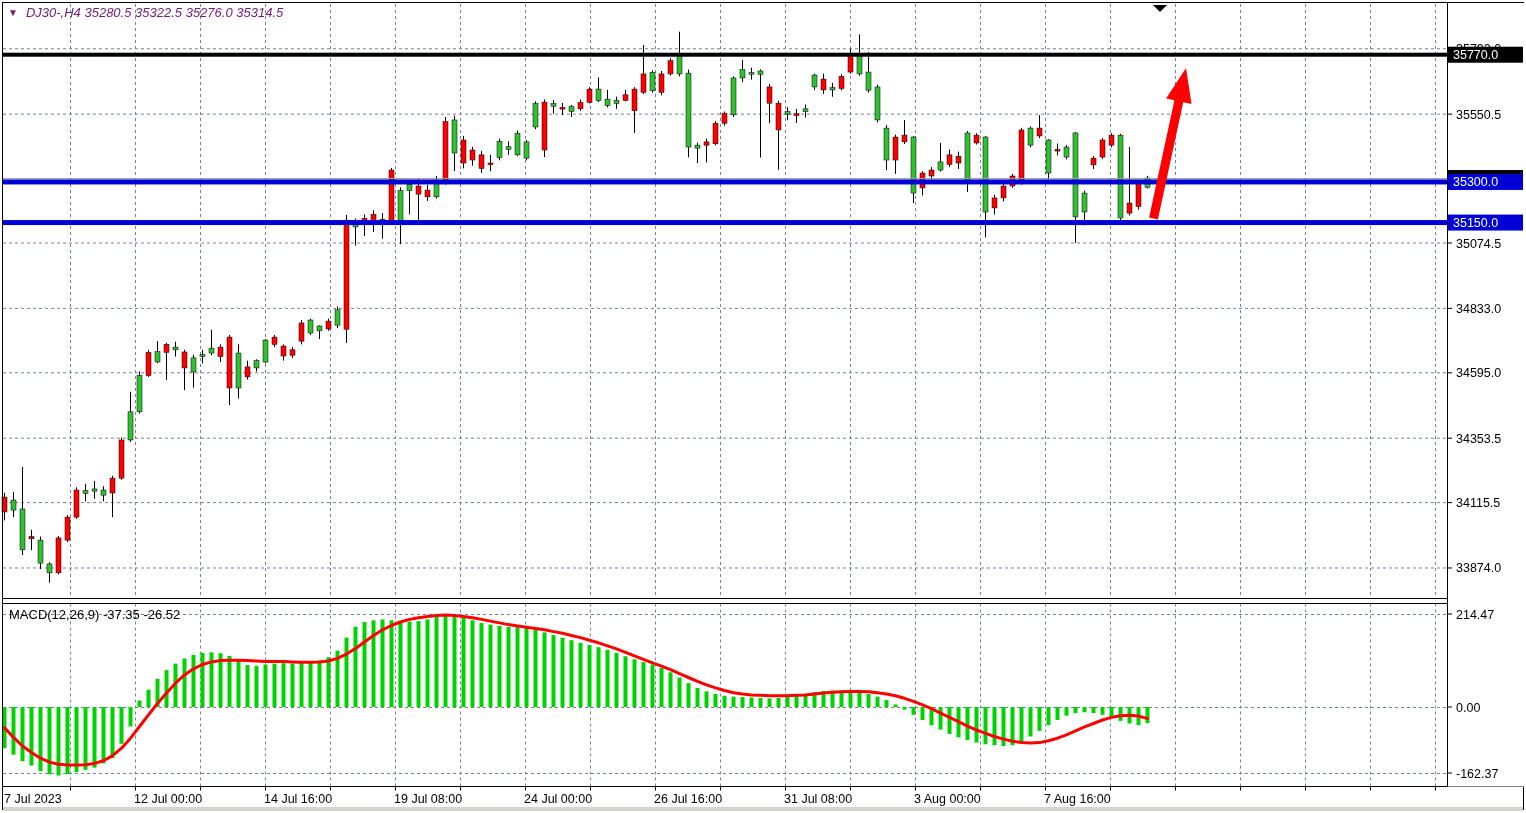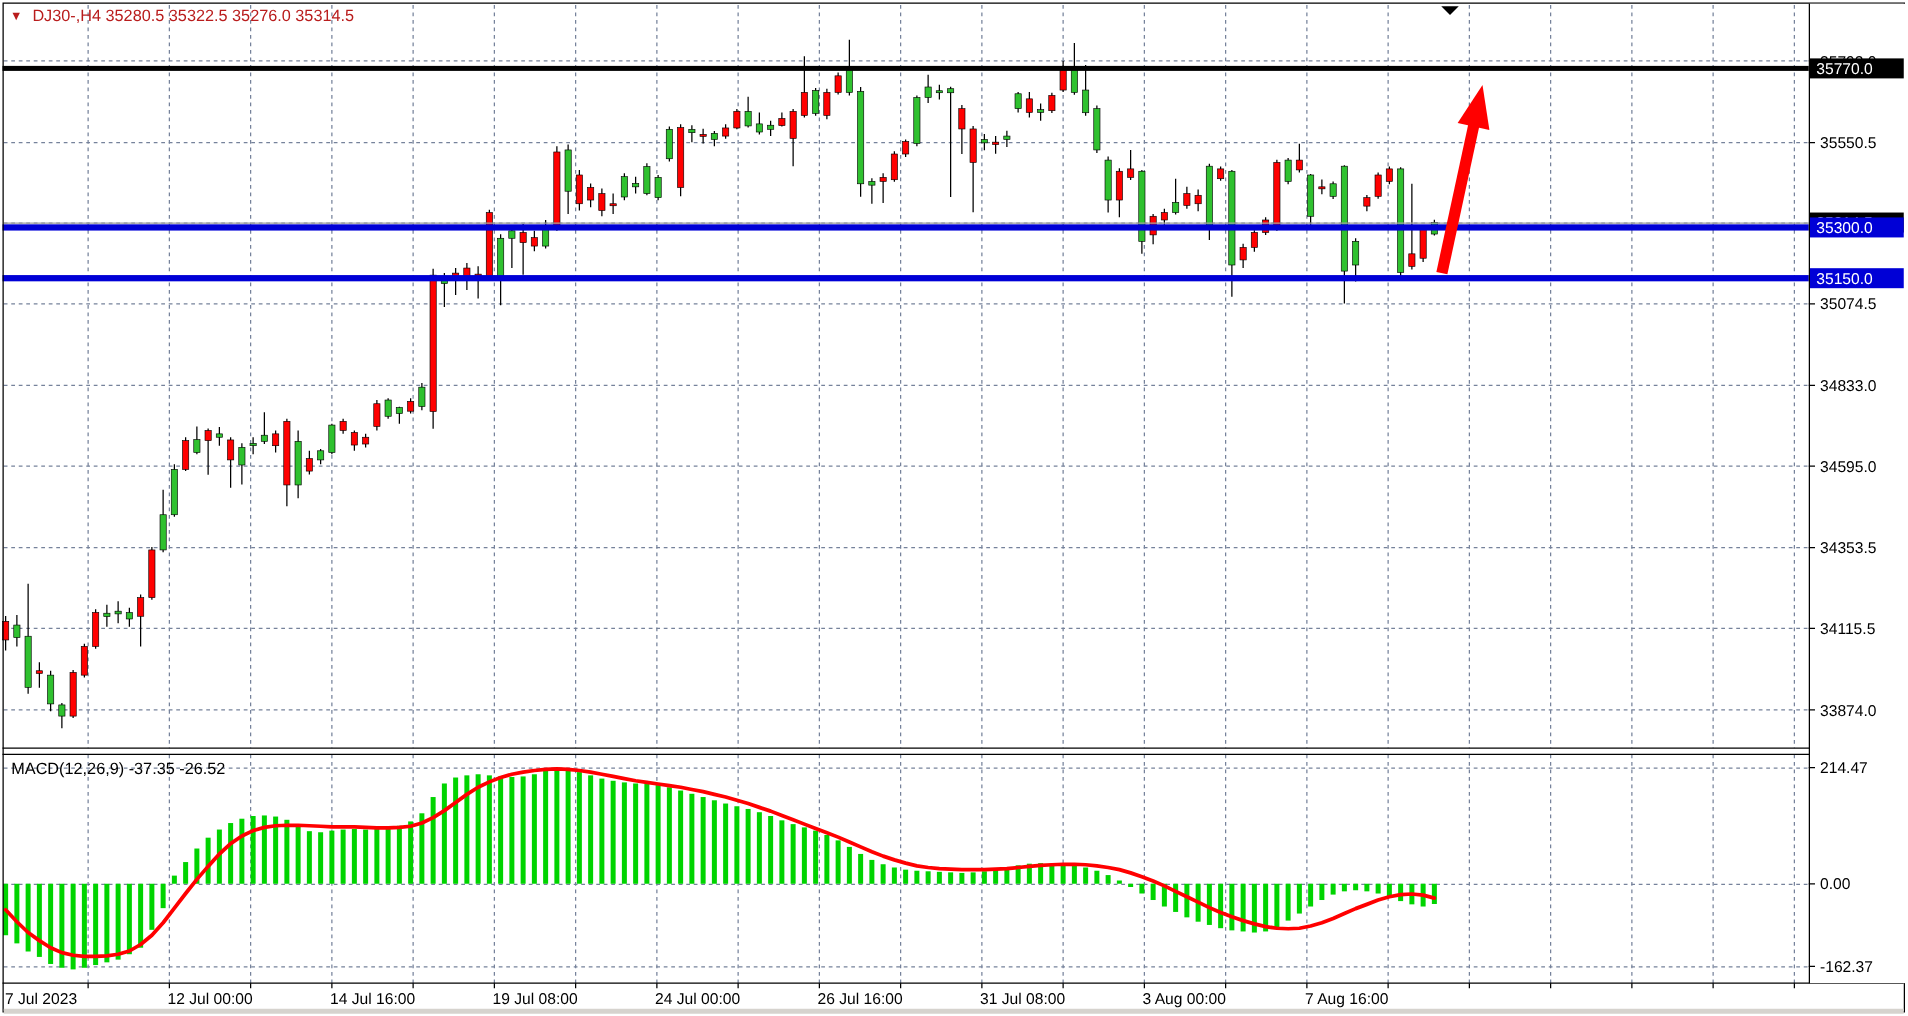--- a/index.html
+++ b/index.html
@@ -1,19 +1,19 @@
 <!DOCTYPE html>
 <html><head>
 <meta charset="utf-8">
 <style>
   html,body{margin:0;padding:0;background:#fff;}
   .screen{position:relative;width:1526px;height:813px;background:#ffffff;overflow:hidden;
           font-family:"Liberation Sans",sans-serif;}
   .screen svg{position:absolute;left:0;top:0;}
-  .title{position:absolute;left:8px;top:5px;font-size:13px;color:#b91c1c;white-space:pre;}
+  .title{position:absolute;left:8px;top:5px;font-size:13px;color:#701a75;white-space:pre;font-style:italic;}
   .title .tri{display:inline-block;font-size:10px;margin-right:8px;vertical-align:1px;cursor:pointer;}
   .macd-label{position:absolute;left:9px;top:607px;font-size:13px;color:#000;text-align:center;}
 </style>
 </head>
 <body>
 
 <div class="screen">
   <svg id="chart-svg" width="1526" height="813" viewBox="0 0 1526 813">
       <rect x="0" y="0" width="1526" height="813" fill="#ffffff"></rect>
       <g stroke="#76829b" stroke-width="1" stroke-dasharray="3,3">

